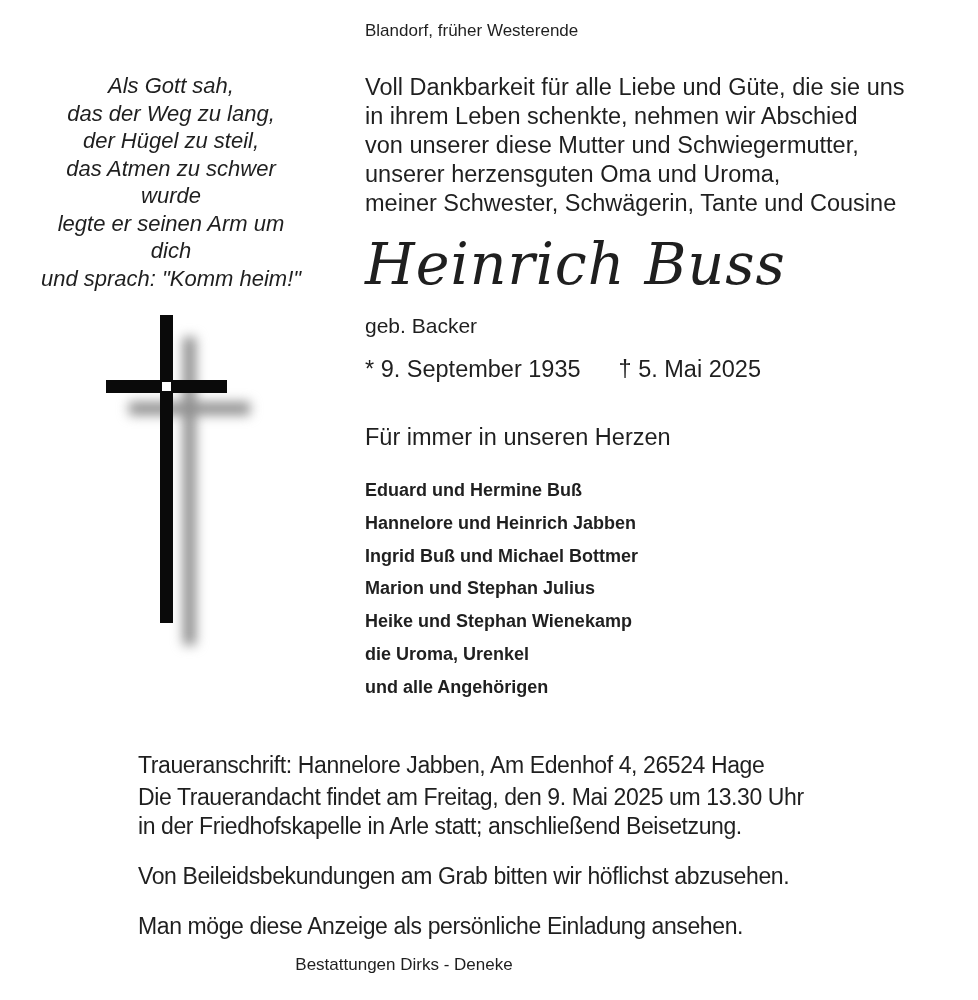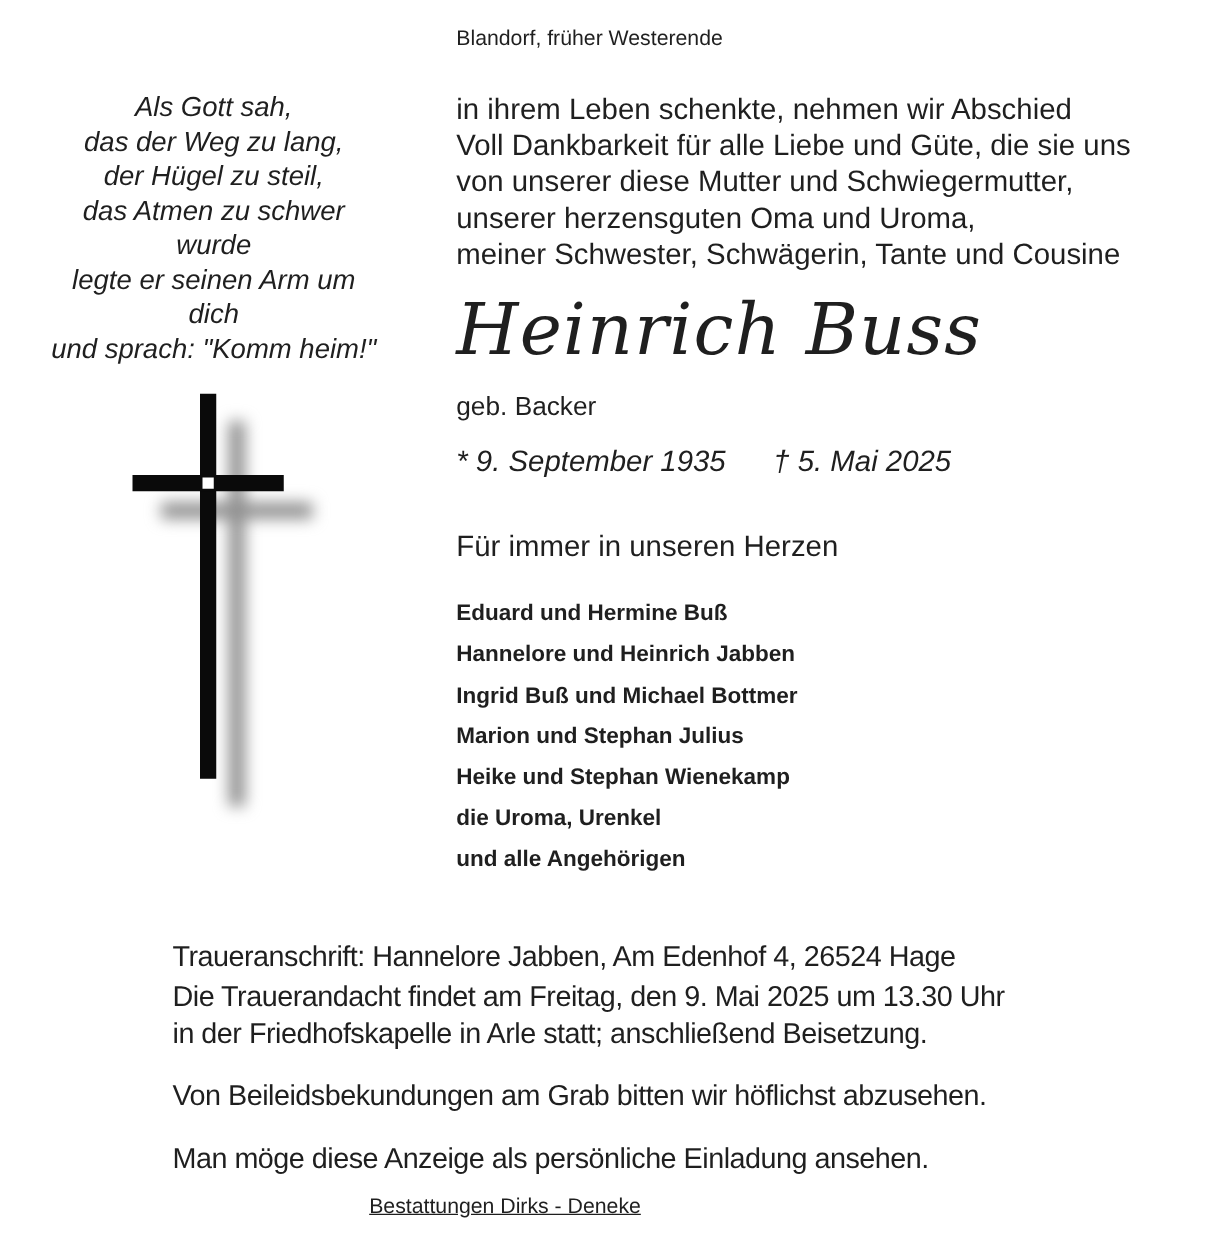--- a/index.html
+++ b/index.html
@@ -30,21 +30,20 @@
     font-family: "DejaVu Serif", serif; font-style: italic;
     font-size: 57px; letter-spacing: 1px; white-space: nowrap;
   }
   .maiden {
     position: absolute; left: 365px; top: 314px;
     font-size: 21px;
   }
   .dates {
     position: absolute; left: 365px; top: 356px;
     font-size: 23.5px;
-    font-style: italic;
   }
   .dates .death-date { margin-left: 38px; }
   .remembrance {
     position: absolute; left: 365px; top: 424px;
     font-size: 23.5px;
   }
   .mourners {
     position: absolute; left: 365px; top: 474px;
     font-size: 18px; font-weight: bold; line-height: 32.8px;
   }
@@ -57,21 +56,21 @@
     line-height: 29px;
   }
   .condolence {
     position: absolute; left: 138px; top: 863px;
   }
   .invitation {
     position: absolute; left: 138px; top: 913px;
   }
   .footer {
     position: absolute; left: 0; top: 955px; width: 808px;
-    text-align: center; font-size: 17px; text-decoration: underline;
+    text-align: center; font-size: 17px;
   }
   
   .cross-wrap {
     position: absolute; left: 106px; top: 315px;
     width: 160px; height: 340px;
   }
   .cross { position: absolute; left: 0; top: 0; width: 100%; height: 100%; }
   .cross .bar-v {
     position: absolute; left: 54px; top: 0;
     width: 13px; height: 308px; background: #0a0a0a;
@@ -97,22 +96,22 @@
   <div class="poem">
     <div>Als Gott sah,</div>
     <div>das der Weg zu lang,</div>
     <div>der Hügel zu steil,</div>
     <div>das Atmen zu schwer wurde</div>
     <div>legte er seinen Arm um dich</div>
     <div>und sprach: "Komm heim!"</div>
   </div>
 
   <div class="intro">
+    <div>Voll Dankbarkeit für alle Liebe und Güte, die sie uns</div>
     <div>in ihrem Leben schenkte, nehmen wir Abschied</div>
-    <div>Voll Dankbarkeit für alle Liebe und Güte, die sie uns</div>
     <div>von unserer diese Mutter und Schwiegermutter,</div>
     <div>unserer herzensguten Oma und Uroma,</div>
     <div>meiner Schwester, Schwägerin, Tante und Cousine</div>
   </div>
 
   <div class="name">Heinrich Buss</div>
 
   <div class="maiden">geb. Backer</div>
 
   <div class="dates">

